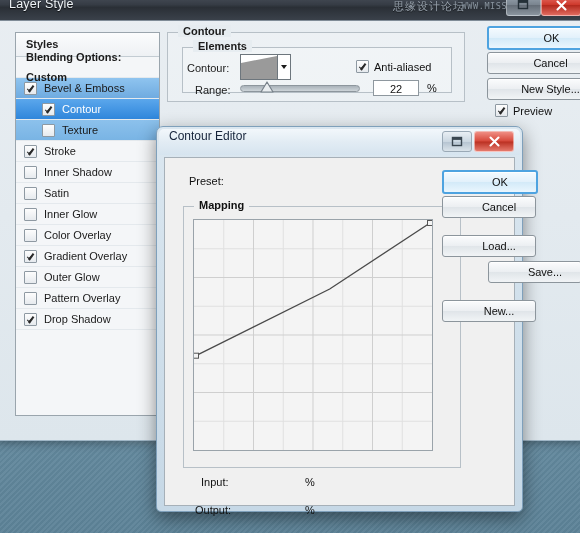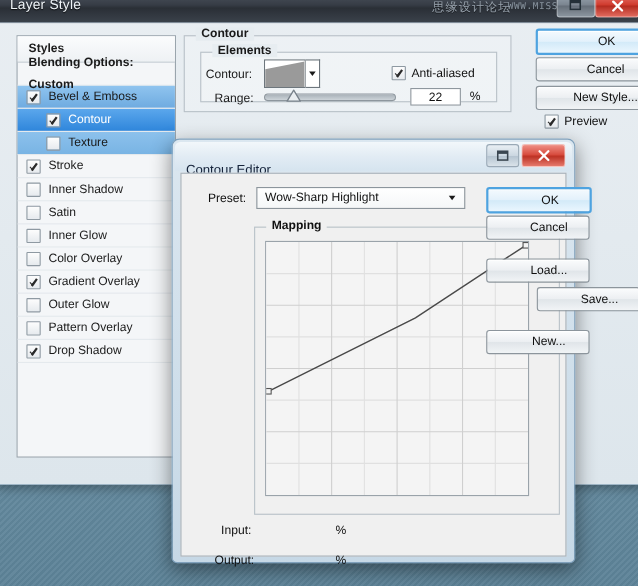--- a/index.html
+++ b/index.html
@@ -188,21 +188,21 @@
     border-radius:7px 7px 5px 5px;
     background:linear-gradient(180deg,#dbe7f0,#c6d8e6);
     border:1px solid #7fa0bb;
     box-shadow:0 6px 18px rgba(0,0,0,.45);
     padding:2px;box-sizing:border-box;
   }
   #ce-titlebar{
     position:relative;height:26px;border-radius:5px 5px 0 0;
     background:linear-gradient(180deg,#f2f7fb 0%,#e2ecf4 50%,#d6e4ef 100%);
   }
-  #ce-title{position:absolute;left:10px;top:18px;font-size:12px;color:#15233a;}
+  #ce-title{position:absolute;left:10px;top:0;font-size:12px;color:#15233a;}
   .ce-winbtn{
     position:absolute;top:2px;height:19px;border-radius:3px;
     display:flex;align-items:center;justify-content:center;
     border:1px solid rgba(255,255,255,.5);
   }
   .ce-winbtn.help{
     right:48px;width:28px;
     background:linear-gradient(180deg,#e9eff4 0%,#cbd7e1 50%,#b4c3d0 51%,#dae3ea 100%);
     border-color:#9aa9b6;
   }
@@ -220,21 +220,21 @@
     position:absolute;left:68px;top:12px;width:190px;height:20px;
     background:linear-gradient(180deg,#ffffff,#f5f7f8);
     border:1px solid #8c959c;box-sizing:border-box;
     display:flex;align-items:center;
   }
   #preset-value{padding-left:7px;font-size:11px;flex:1;}
   #preset-caret{margin-right:8px;}
 
   #mapping-group{
     position:absolute;left:18px;top:48px;width:276px;height:260px;
-    border:1px solid #b7c0c7;background:transparent;margin-left:48px;
+    border:1px solid #b7c0c7;background:transparent;
   }
   #mapping-legend{
     position:absolute;top:-8px;left:10px;background:#f0f0f0;padding:0 5px;
     font-weight:bold;font-size:11px;
   }
   #grid-box{
     position:absolute;left:9px;top:12px;width:240px;height:232px;
     background:#f4f4f4;border:1px solid #9aa3aa;box-sizing:border-box;
   }
   #grid-box svg{display:block;}
@@ -407,24 +407,20 @@
     <div class="ce-winbtn close">
       <svg width="11" height="11" viewBox="0 0 11 11">
           <path d="M1.5 1.5 L9.5 9.5 M9.5 1.5 L1.5 9.5" stroke="#ffffff" stroke-width="2.1" stroke-linecap="round"></path>
         </svg>
     </div>
   </div>
 
   <div id="ce-body">
 
     <div id="preset-label">Preset:</div>
-    <div id="preset-select">
-      <span id="preset-value">Wow-Sharp Highlight</span>
-      <span id="preset-caret" class="caret"></span>
-    </div>
 
     <div id="mapping-group">
       <div id="mapping-legend">Mapping</div>
 
       <div id="grid-box">
         <svg width="238" height="230" viewBox="0 0 238 230">
           <rect x="0" y="0" width="238" height="230" fill="#f4f4f4"></rect>
 
           <g stroke="#e0e0e0" stroke-width="1">
             <line x1="29.75" y1="0" x2="29.75" y2="230"></line>

